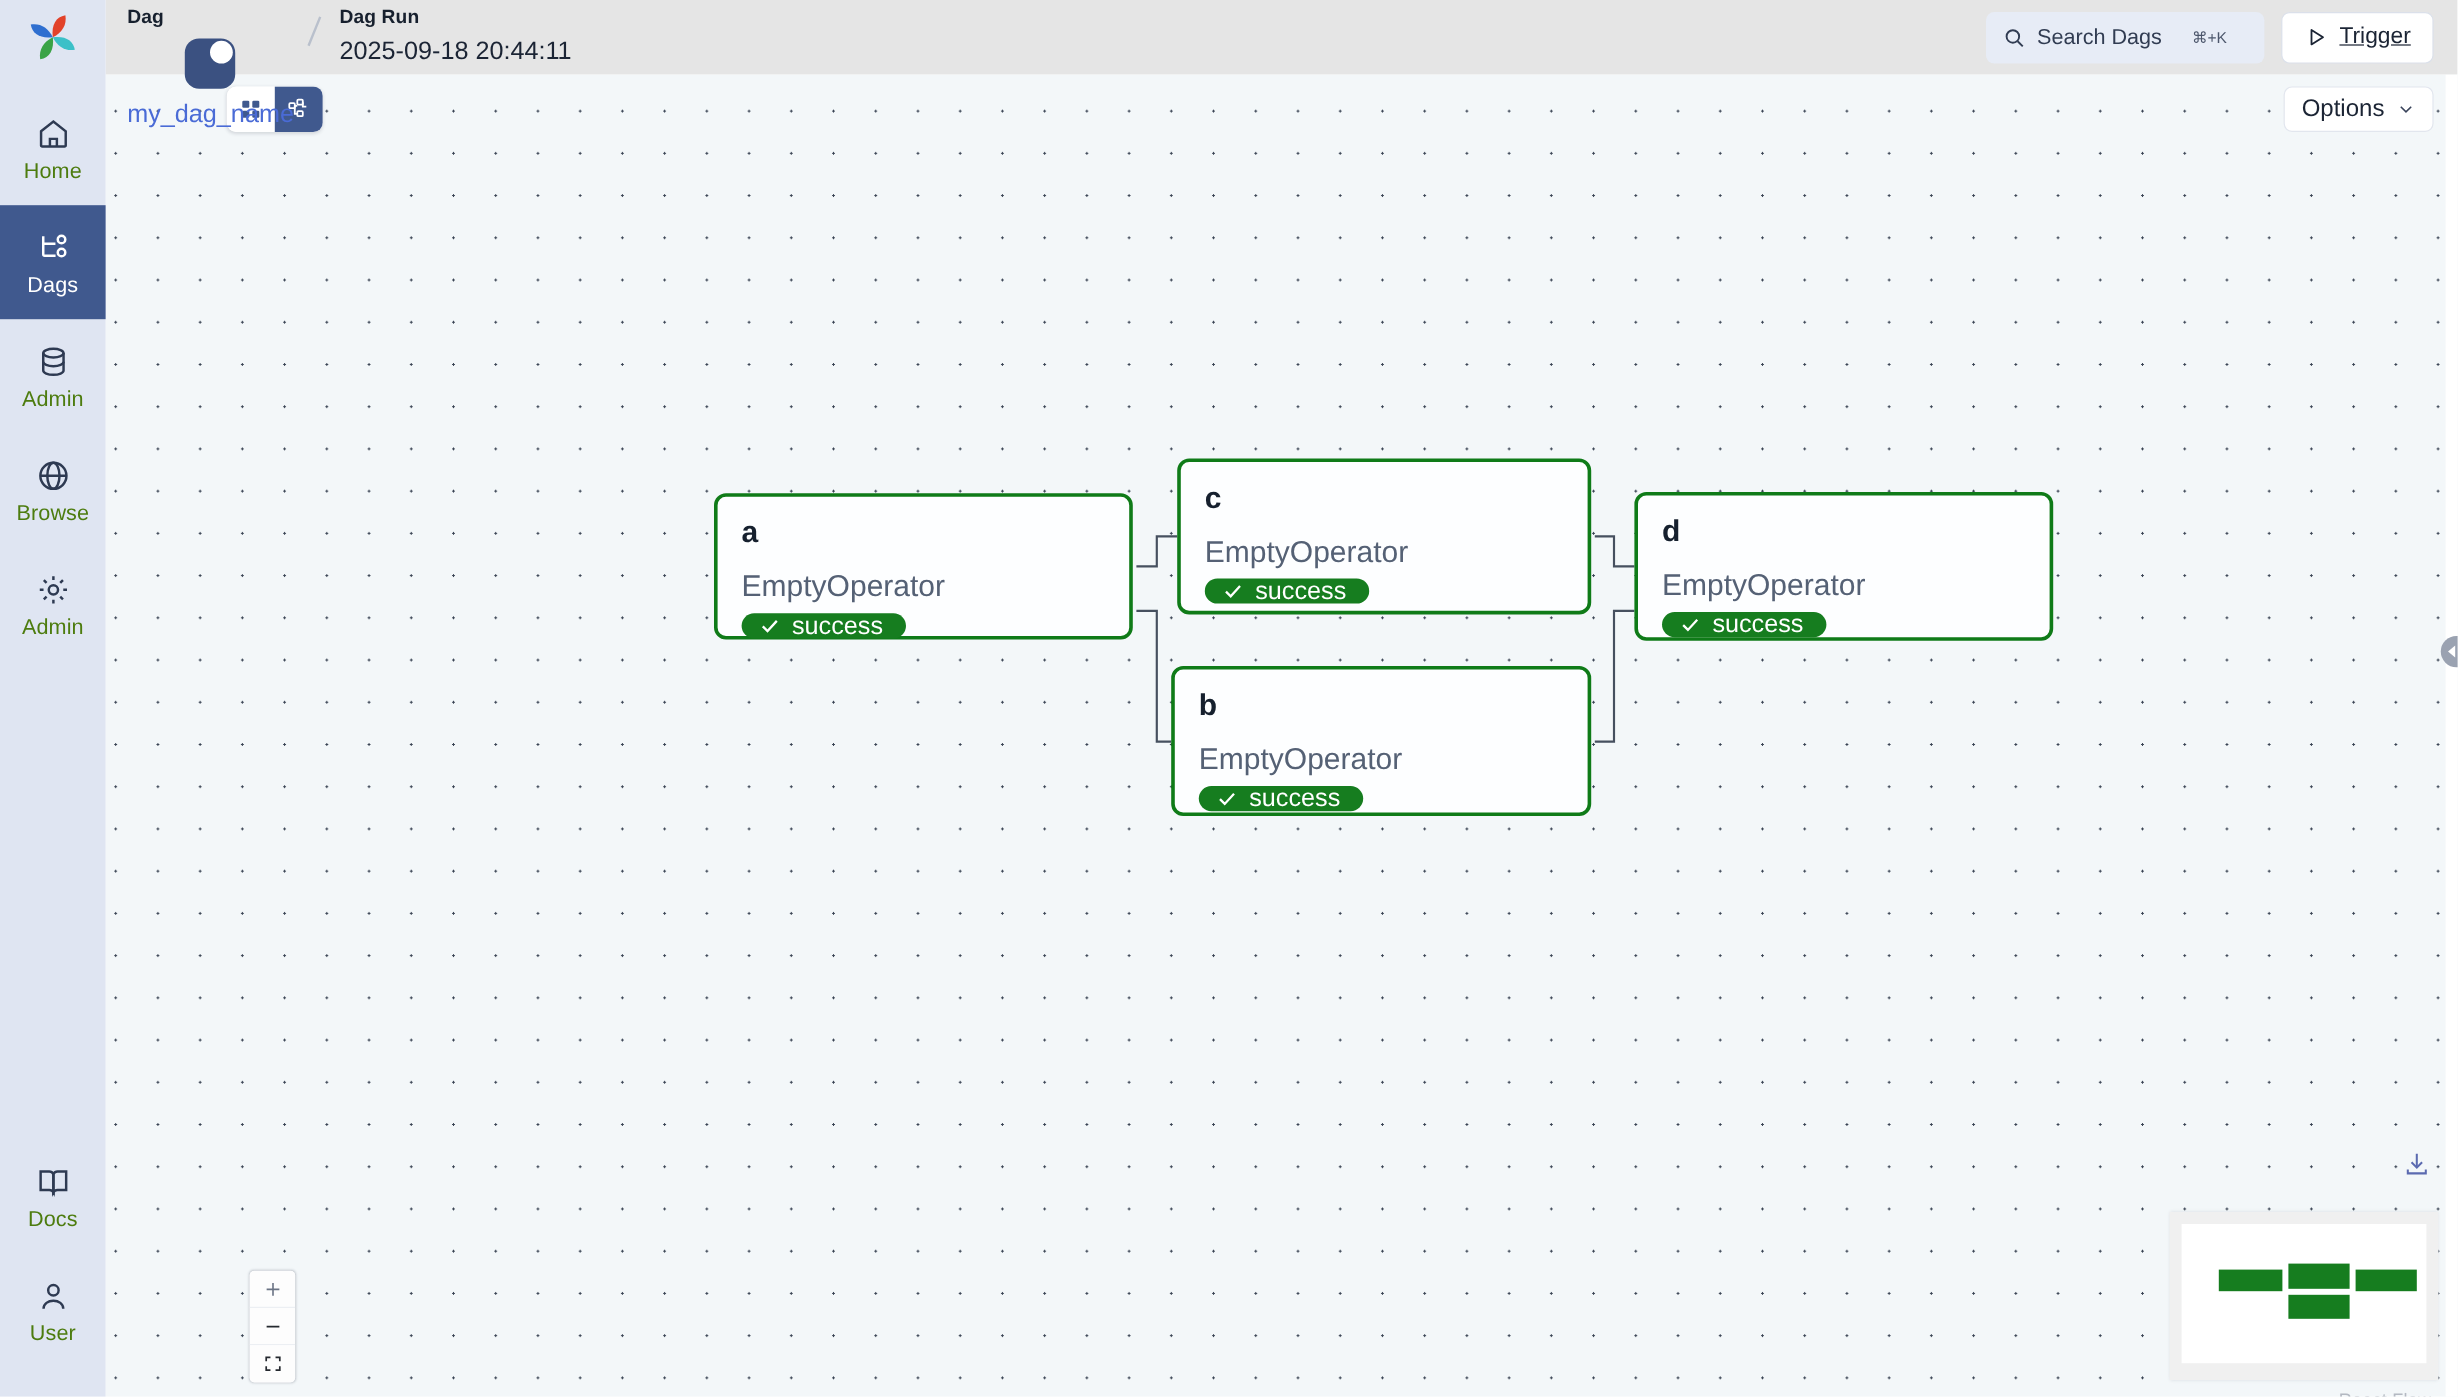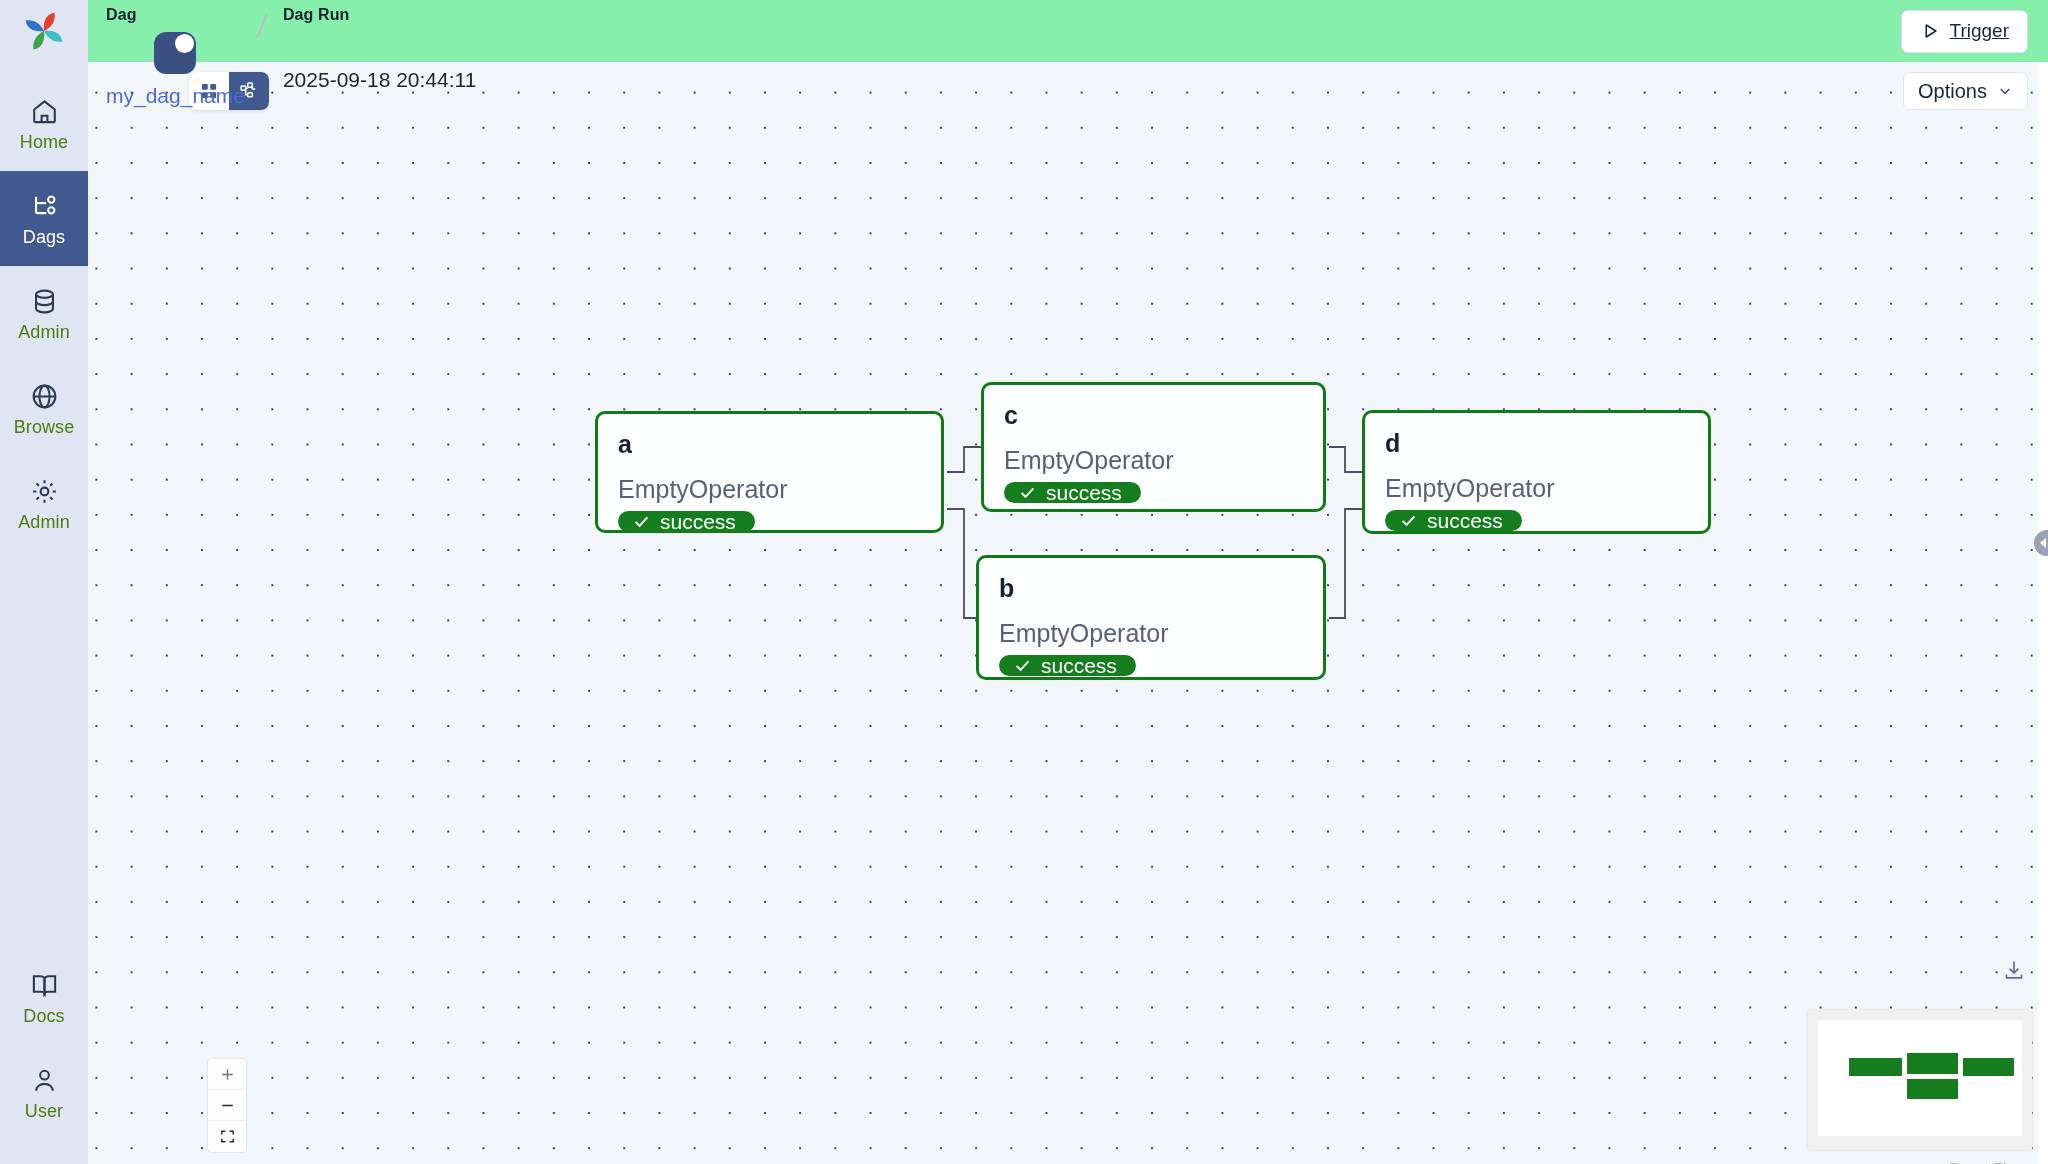--- a/index.html
+++ b/index.html
@@ -39,21 +39,21 @@
   .nav-label { font-size: 18px; letter-spacing: .1px; line-height: 1; }
   .nav-bottom { margin-top: auto; width: 88px; padding-bottom: 24px; text-align: center; }
 
   
   .right { flex: 1; position: relative; height: 1164px; background: #ffffff; }
 
   
   .topbar {
     height: 62px; width: 100%;
     display: flex; align-items: center;
-    background: #86efac;
+    background: #e5e5e5;
     position: relative; z-index: 15;
     padding-left: 18px; padding-right: 20px;
   }
   .crumbs { display: flex; align-items: flex-start; gap: 0; }
   .crumb-col { display: flex; flex-direction: column; justify-content: center; }
   .crumb-kicker {
     font-size: 16px; font-weight: bold; color: #17202e;
     line-height: 1; margin-bottom: 9px; letter-spacing: .1px;
   }
   .crumb-row { display: flex; align-items: center; gap: 11px; height: 24px; flex-direction: column; }
@@ -71,21 +71,21 @@
   }
   .crumb-sep {
     width: 38px; height: 44px; position: relative; flex: 0 0 38px;
   }
   .crumb-sep::before {
     content: ""; position: absolute; left: 16px; top: 6px;
     width: 1.5px; height: 26px; background: #b9c0cc;
     transform: rotate(22deg);
   }
   .crumb-val {
-    font-size: 21px; color: #1b2434; line-height: 1; white-space: nowrap; margin-top: 37px;
+    font-size: 21px; color: #1b2434; line-height: 1; white-space: nowrap;
   }
   .topbar-right { margin-left: auto; display: flex; align-items: center; gap: 14px; }
   .search-box {
     height: 43px; background: #e7ecf6; border-radius: 7px;
     display: flex; align-items: center; gap: 10px;
     padding: 0 14px 0 14px; cursor: pointer; min-width: 232px;
   }
   .search-box .ic { width: 19px; height: 19px; }
   .search-ph { font-size: 18px; color: #313c52; white-space: nowrap; }
   .kbd {
@@ -316,20 +316,28 @@
         <div class="crumb-col">
           <span class="crumb-kicker">Dag Run</span>
           <div class="crumb-row">
             <span class="crumb-val">2025-09-18 20:44:11</span>
           </div>
         </div>
 
       </div>
 
       <div class="topbar-right">
+        <div class="search-box">
+          <svg class="ic" viewBox="0 0 24 24" fill="none" stroke="#313c52" stroke-width="2">
+            <circle cx="10.6" cy="10.6" r="6.6"></circle>
+            <path d="M15.6 15.6 21 21"></path>
+          </svg>
+          <span class="search-ph">Search Dags</span>
+          <span class="kbd">⌘+K</span>
+        </div>
 
         <div class="trigger-btn">
           <svg class="ic" viewBox="0 0 24 24" fill="none" stroke="#1b2434" stroke-width="1.8" stroke-linejoin="round">
             <path d="M7.5 4.8 19 12 7.5 19.2z"></path>
           </svg>
           <span class="trigger-label">Trigger</span>
         </div>
       </div>
     </div>
 

